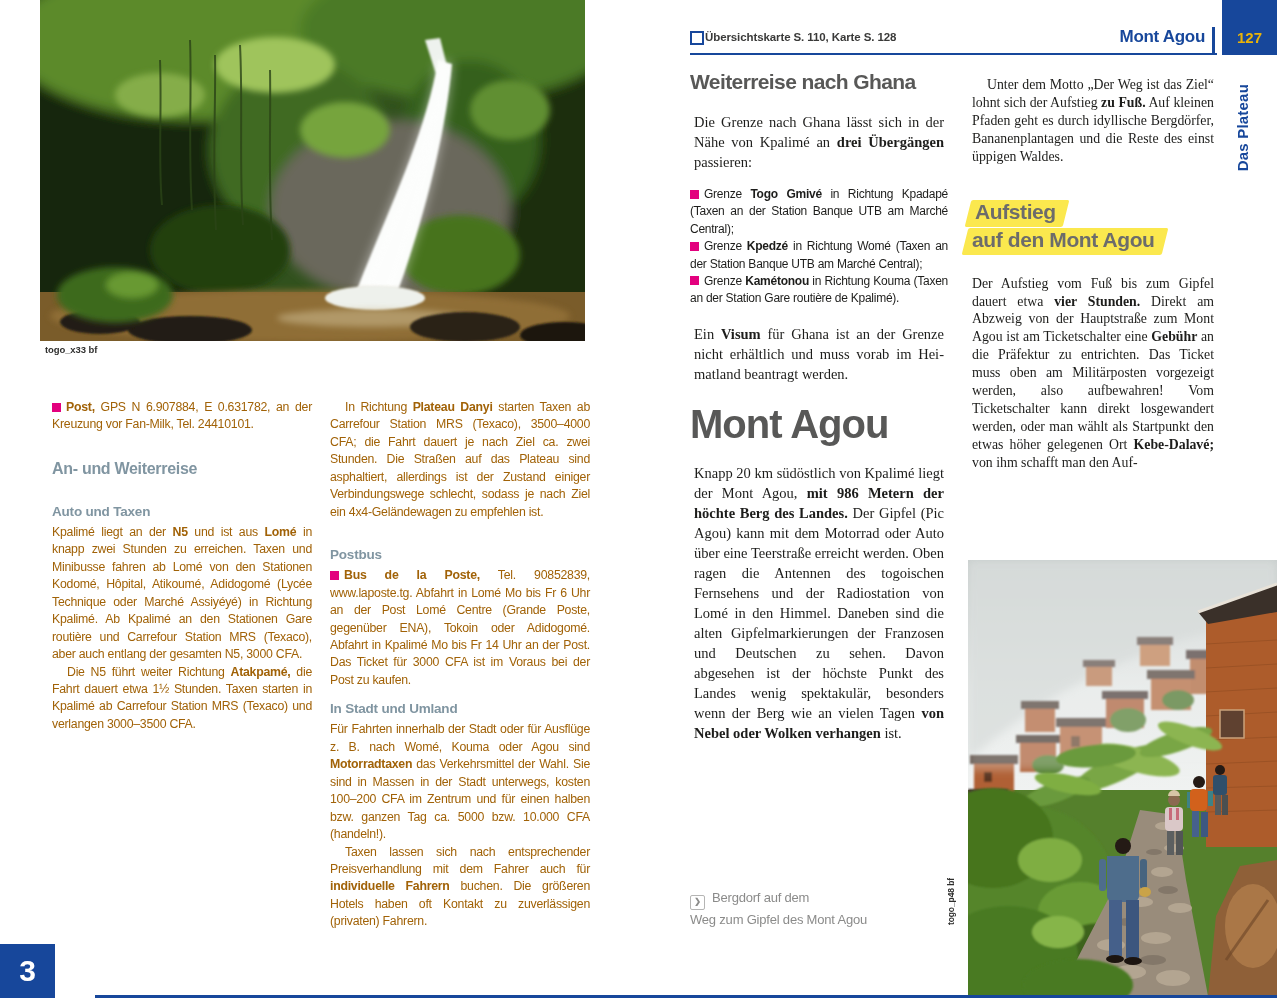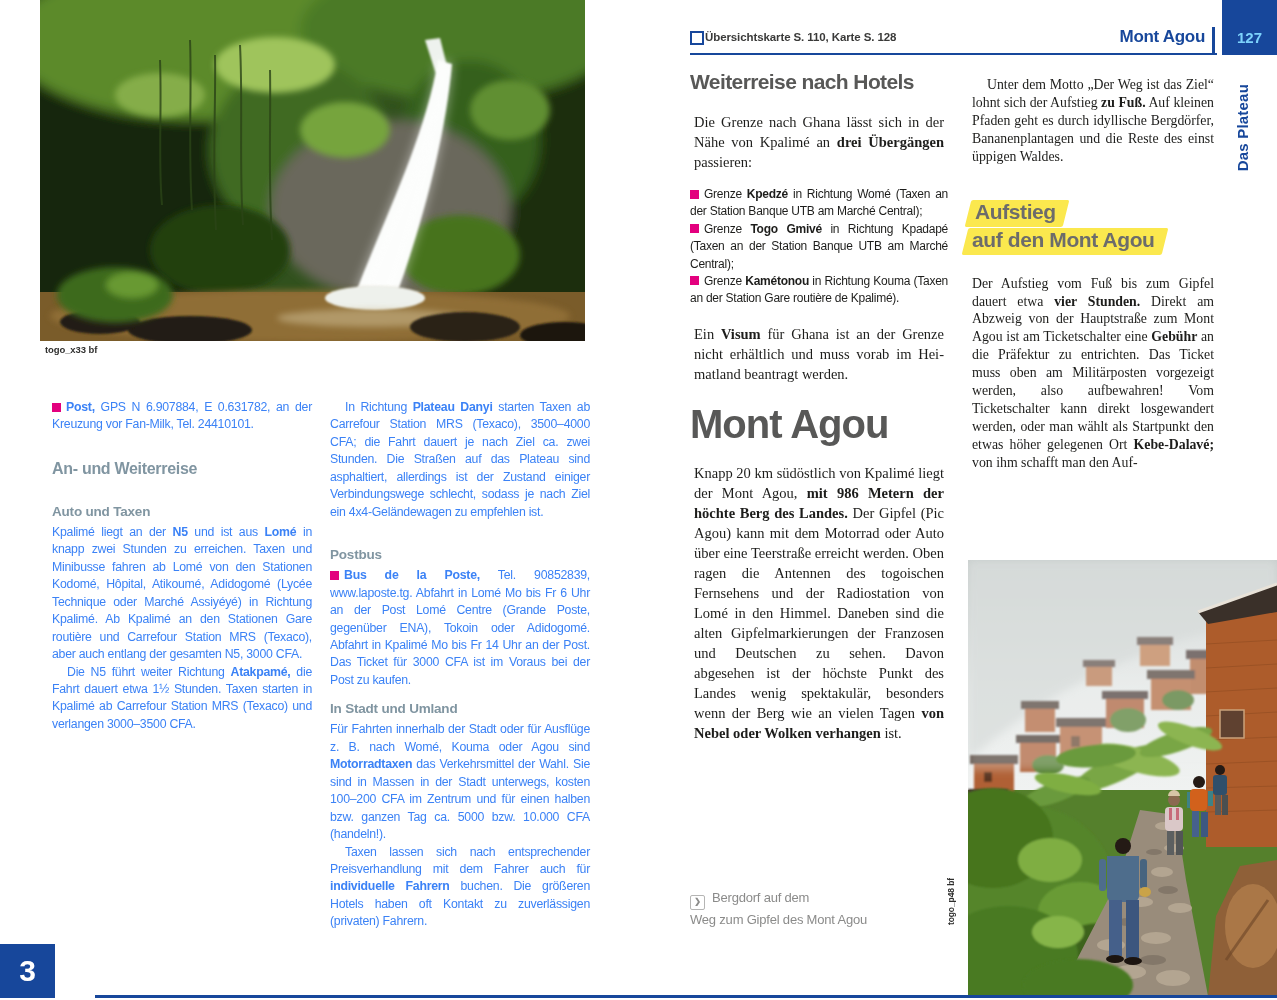--- a/index.html
+++ b/index.html
@@ -7,37 +7,37 @@
         font-family:"Liberation Sans",sans-serif;}
   
   .hdr-left{position:absolute;left:690px;top:31px;display:flex;gap:1px;}
   .map-icon{width:10px;height:10px;border:2px solid #17479b;background:#fff;flex:0 0 auto;}
   .hdr-title{font-size:11.5px;font-weight:700;color:#3a3a39;letter-spacing:-0.1px;}
   .hdr-section{position:absolute;right:72px;top:27px;font-size:17px;font-weight:800;color:#17479b;letter-spacing:-0.3px;}
   .hdr-hline{position:absolute;left:690px;top:53px;width:527px;height:2px;background:#17479b;}
   .hdr-vline{position:absolute;left:1212px;top:27px;width:3px;height:28px;background:#17479b;}
   .page-box{position:absolute;left:1222px;top:0;width:55px;height:55px;background:#17479b;
             display:flex;align-items:flex-end;justify-content:center;padding-bottom:9px;box-sizing:border-box;
-            color:#7dd3fc;font-size:15px;font-weight:700;}
+            color:#eab308;font-size:15px;font-weight:700;}
   .side-tab{position:absolute;left:1234px;top:84px;writing-mode:vertical-rl;transform:rotate(180deg);
             font-size:15px;font-weight:800;color:#17479b;letter-spacing:0.2px;}
   
   .photo{position:absolute;overflow:hidden;}
   #waterfall{left:40px;top:0;width:545px;height:341px;background:#31511d;}
   #village{left:968px;top:560px;width:309px;height:436px;background:#dfe4e2;}
   .credit{position:absolute;font-size:9.5px;font-weight:700;color:#2f2f2e;letter-spacing:-0.1px;}
   #wf-credit{left:45px;top:344px;}
   #vg-credit{left:946px;top:878px;writing-mode:vertical-rl;transform:rotate(180deg);font-size:8.5px;}
   
   .col{position:absolute;}
   #colA{left:52px;top:399px;width:260px;}
   #colB{left:330px;top:399px;width:260px;}
   #colMid{left:690px;top:70px;width:258px;}
   #colRight{left:968px;top:72px;width:250px;}
-  .sans-p{font-size:12.3px;line-height:1.42;letter-spacing:-0.25px;color:#3b82f6;text-align:justify;margin:0;}
+  .sans-p{font-size:12.3px;line-height:1.42;letter-spacing:-0.25px;color:#a16207;text-align:justify;margin:0;}
   .serif-p{font-family:"Liberation Serif",serif;color:#1d1d1b;text-align:justify;margin:4px;}
   #colMid .serif-p{font-size:14.5px;line-height:1.38;}
   #colRight .serif-p{font-size:13.8px;line-height:1.3;}
   .indent{text-indent:15px;}
   .sq{display:inline-block;width:9px;height:9px;background:#e3007e;margin-right:5px;vertical-align:-0.5px;}
   .h-big{font-size:21px;font-weight:800;color:#585857;letter-spacing:-0.6px;margin:0 0 18px 0;}
   .h-huge{font-size:40px;font-weight:800;color:#585857;letter-spacing:-1px;margin:18px 0 16px 0;}
   .h-blue{font-size:16px;font-weight:800;color:#8095a1;letter-spacing:-0.3px;margin:26px 0 0 0;}
   .h-sub{font-size:13.5px;font-weight:800;color:#8095a1;letter-spacing:-0.2px;margin:26px 0 5px 0;}
   .blist{list-style:none;margin:14px 0 0 0;padding:0;}
@@ -152,25 +152,25 @@
   <div class="col" id="colB">
     <p class="sans-p indent">In Richtung <b>Plateau Danyi</b> starten Taxen ab Carrefour Station MRS (Texaco), 3500–4000 CFA; die Fahrt dauert je nach Ziel ca. zwei Stunden. Die Straßen auf das Plateau sind asphaltiert, allerdings ist der Zustand einiger Verbindungswege schlecht, sodass je nach Ziel ein 4x4-Geländewagen zu emp­fehlen ist.</p>
     <h4 class="h-sub">Postbus</h4>
     <p class="sans-p"><span class="sq"></span><span><b>Bus de la Poste,</b> Tel. 90852839, www.laposte.tg. Abfahrt in Lomé Mo bis Fr 6 Uhr an der Post Lo­mé Centre (Grande Poste, gegenüber ENA), Tokoin oder Adidogomé. Abfahrt in Kpalimé Mo bis Fr 14 Uhr an der Post. Das Ticket für 3000 CFA ist im Vo­raus bei der Post zu kaufen.</span></p>
     <h4 class="h-sub mt12">In Stadt und Umland</h4>
     <p class="sans-p">Für Fahrten innerhalb der Stadt oder für Ausflüge z. B. nach Womé, Kouma oder Agou sind <b>Motorrad­taxen</b> das Verkehrsmittel der Wahl. Sie sind in Mas­sen in der Stadt unterwegs, kosten 100–200 CFA im Zentrum und für einen halben bzw. ganzen Tag ca. 5000 bzw. 10.000 CFA (handeln!).</p>
     <p class="sans-p indent">Taxen lassen sich nach entsprechender Preisver­handlung mit dem Fahrer auch für <b>individuelle Fahrern</b> buchen. Die größeren Hotels haben oft Kontakt zu zuverlässigen (privaten) Fahrern.</p>
   </div>
 
   <div class="col" id="colMid">
-    <h2 class="h-big">Weiterreise nach Hotels</h2>
+    <h2 class="h-big">Weiterreise nach Ghana</h2>
     <p class="serif-p">Die Grenze nach Ghana lässt sich in der Nähe von Kpalimé an <b>drei Übergängen</b> passieren:</p>
     <ul class="blist">
+      <li><span class="sq"></span><span>Grenze <b>Togo Gmivé</b> in Richtung Kpadapé (Taxen an der Station Banque UTB am Marché Central);</span></li>
       <li><span class="sq"></span><span>Grenze <b>Kpedzé</b> in Richtung Womé (Taxen an der Station Banque UTB am Marché Central);</span></li>
-      <li><span class="sq"></span><span>Grenze <b>Togo Gmivé</b> in Richtung Kpadapé (Taxen an der Station Banque UTB am Marché Central);</span></li>
       <li><span class="sq"></span><span>Grenze <b>Kamétonou</b> in Richtung Kouma (Taxen an der Station Gare routière de Kpalimé).</span></li>
     </ul>
     <p class="serif-p mt16">Ein <b>Visum</b> für Ghana ist an der Grenze nicht erhältlich und muss vorab im Hei­matland beantragt werden.</p>
     <h1 class="h-huge">Mont Agou</h1>
     <p class="serif-p">Knapp 20 km südöstlich von Kpalimé liegt der Mont Agou, <b>mit 986 Metern der höchte Berg des Landes.</b> Der Gipfel (Pic Agou) kann mit dem Motorrad oder Auto über eine Teerstraße erreicht wer­den. Oben ragen die Antennen des to­goischen Fernsehens und der Radiosta­tion von Lomé in den Himmel. Daneben sind die alten Gipfelmarkierungen der Franzosen und Deutschen zu sehen. Da­von abgesehen ist der höchste Punkt des Landes wenig spektakulär, besonders wenn der Berg wie an vielen Tagen <b>von Nebel oder Wolken verhangen</b> ist.</p>
   </div>
 
   <div class="col" id="colRight">
     <p class="serif-p indent">Unter dem Motto „Der Weg ist das Ziel“ lohnt sich der Aufstieg <b>zu Fuß.</b> Auf kleinen Pfaden geht es durch idyllische Bergdörfer, Bananenplantagen und die Reste des einst üppigen Waldes.</p>
     <div class="hl-wrap">

